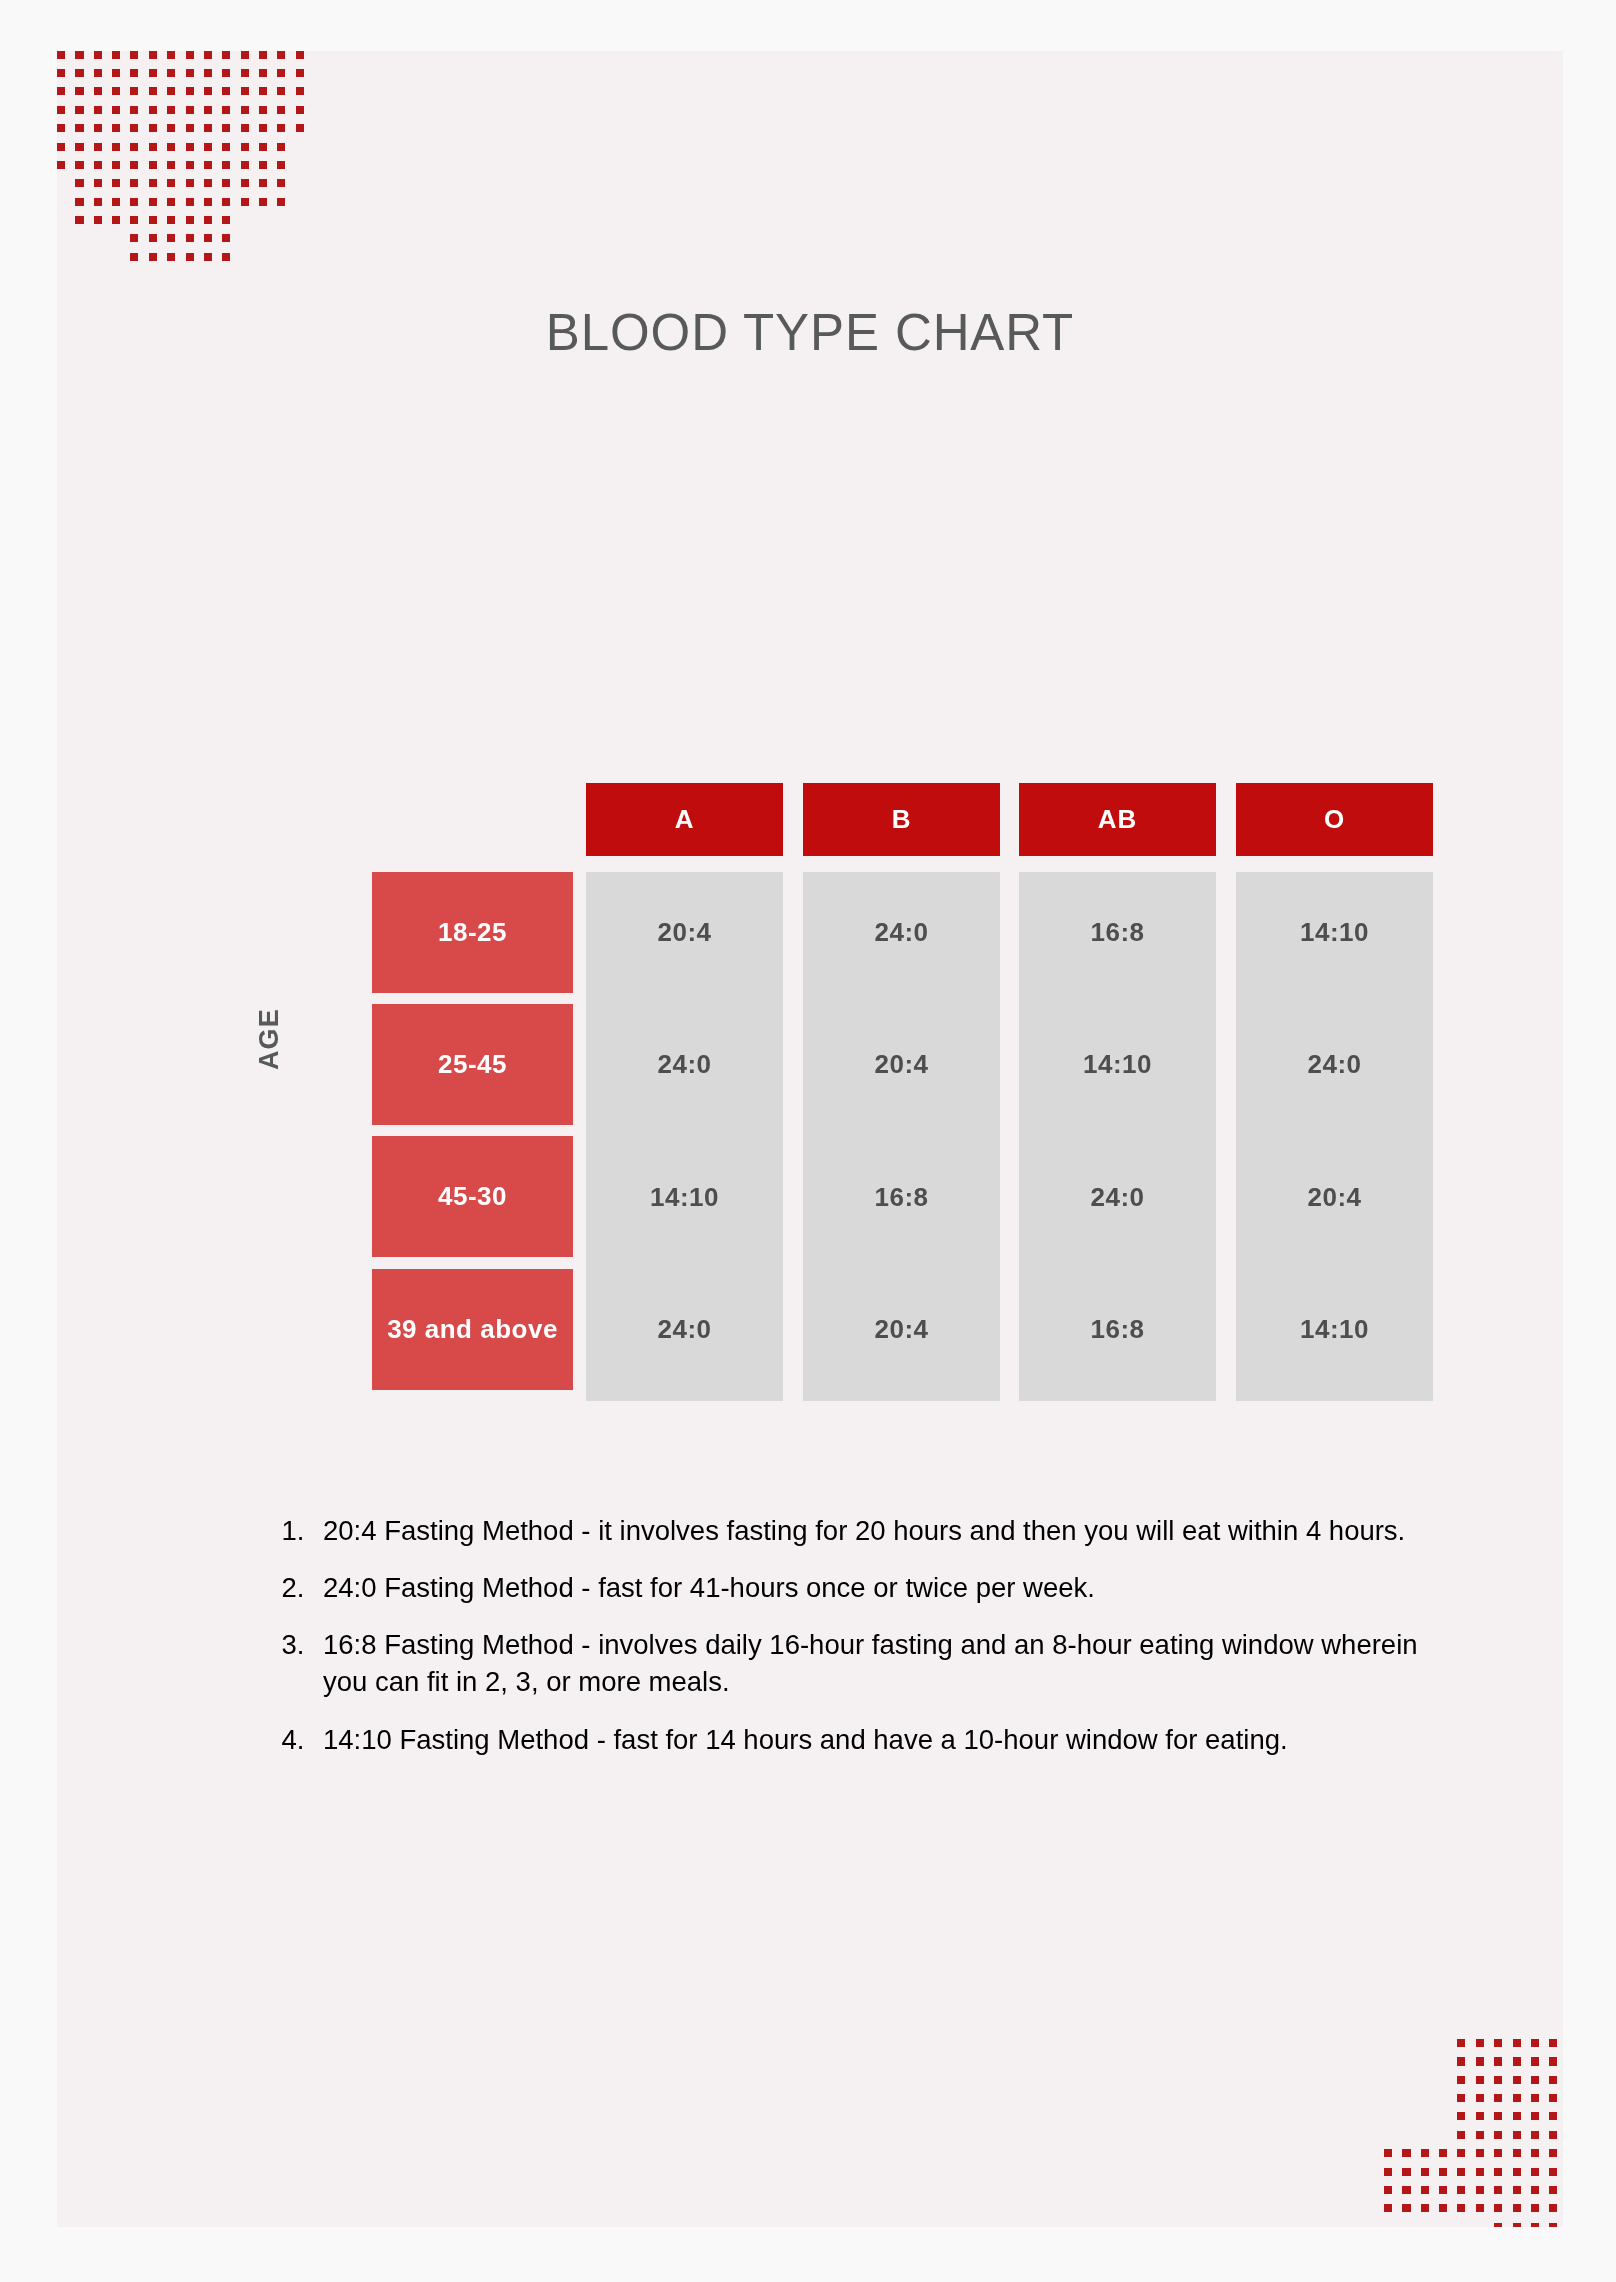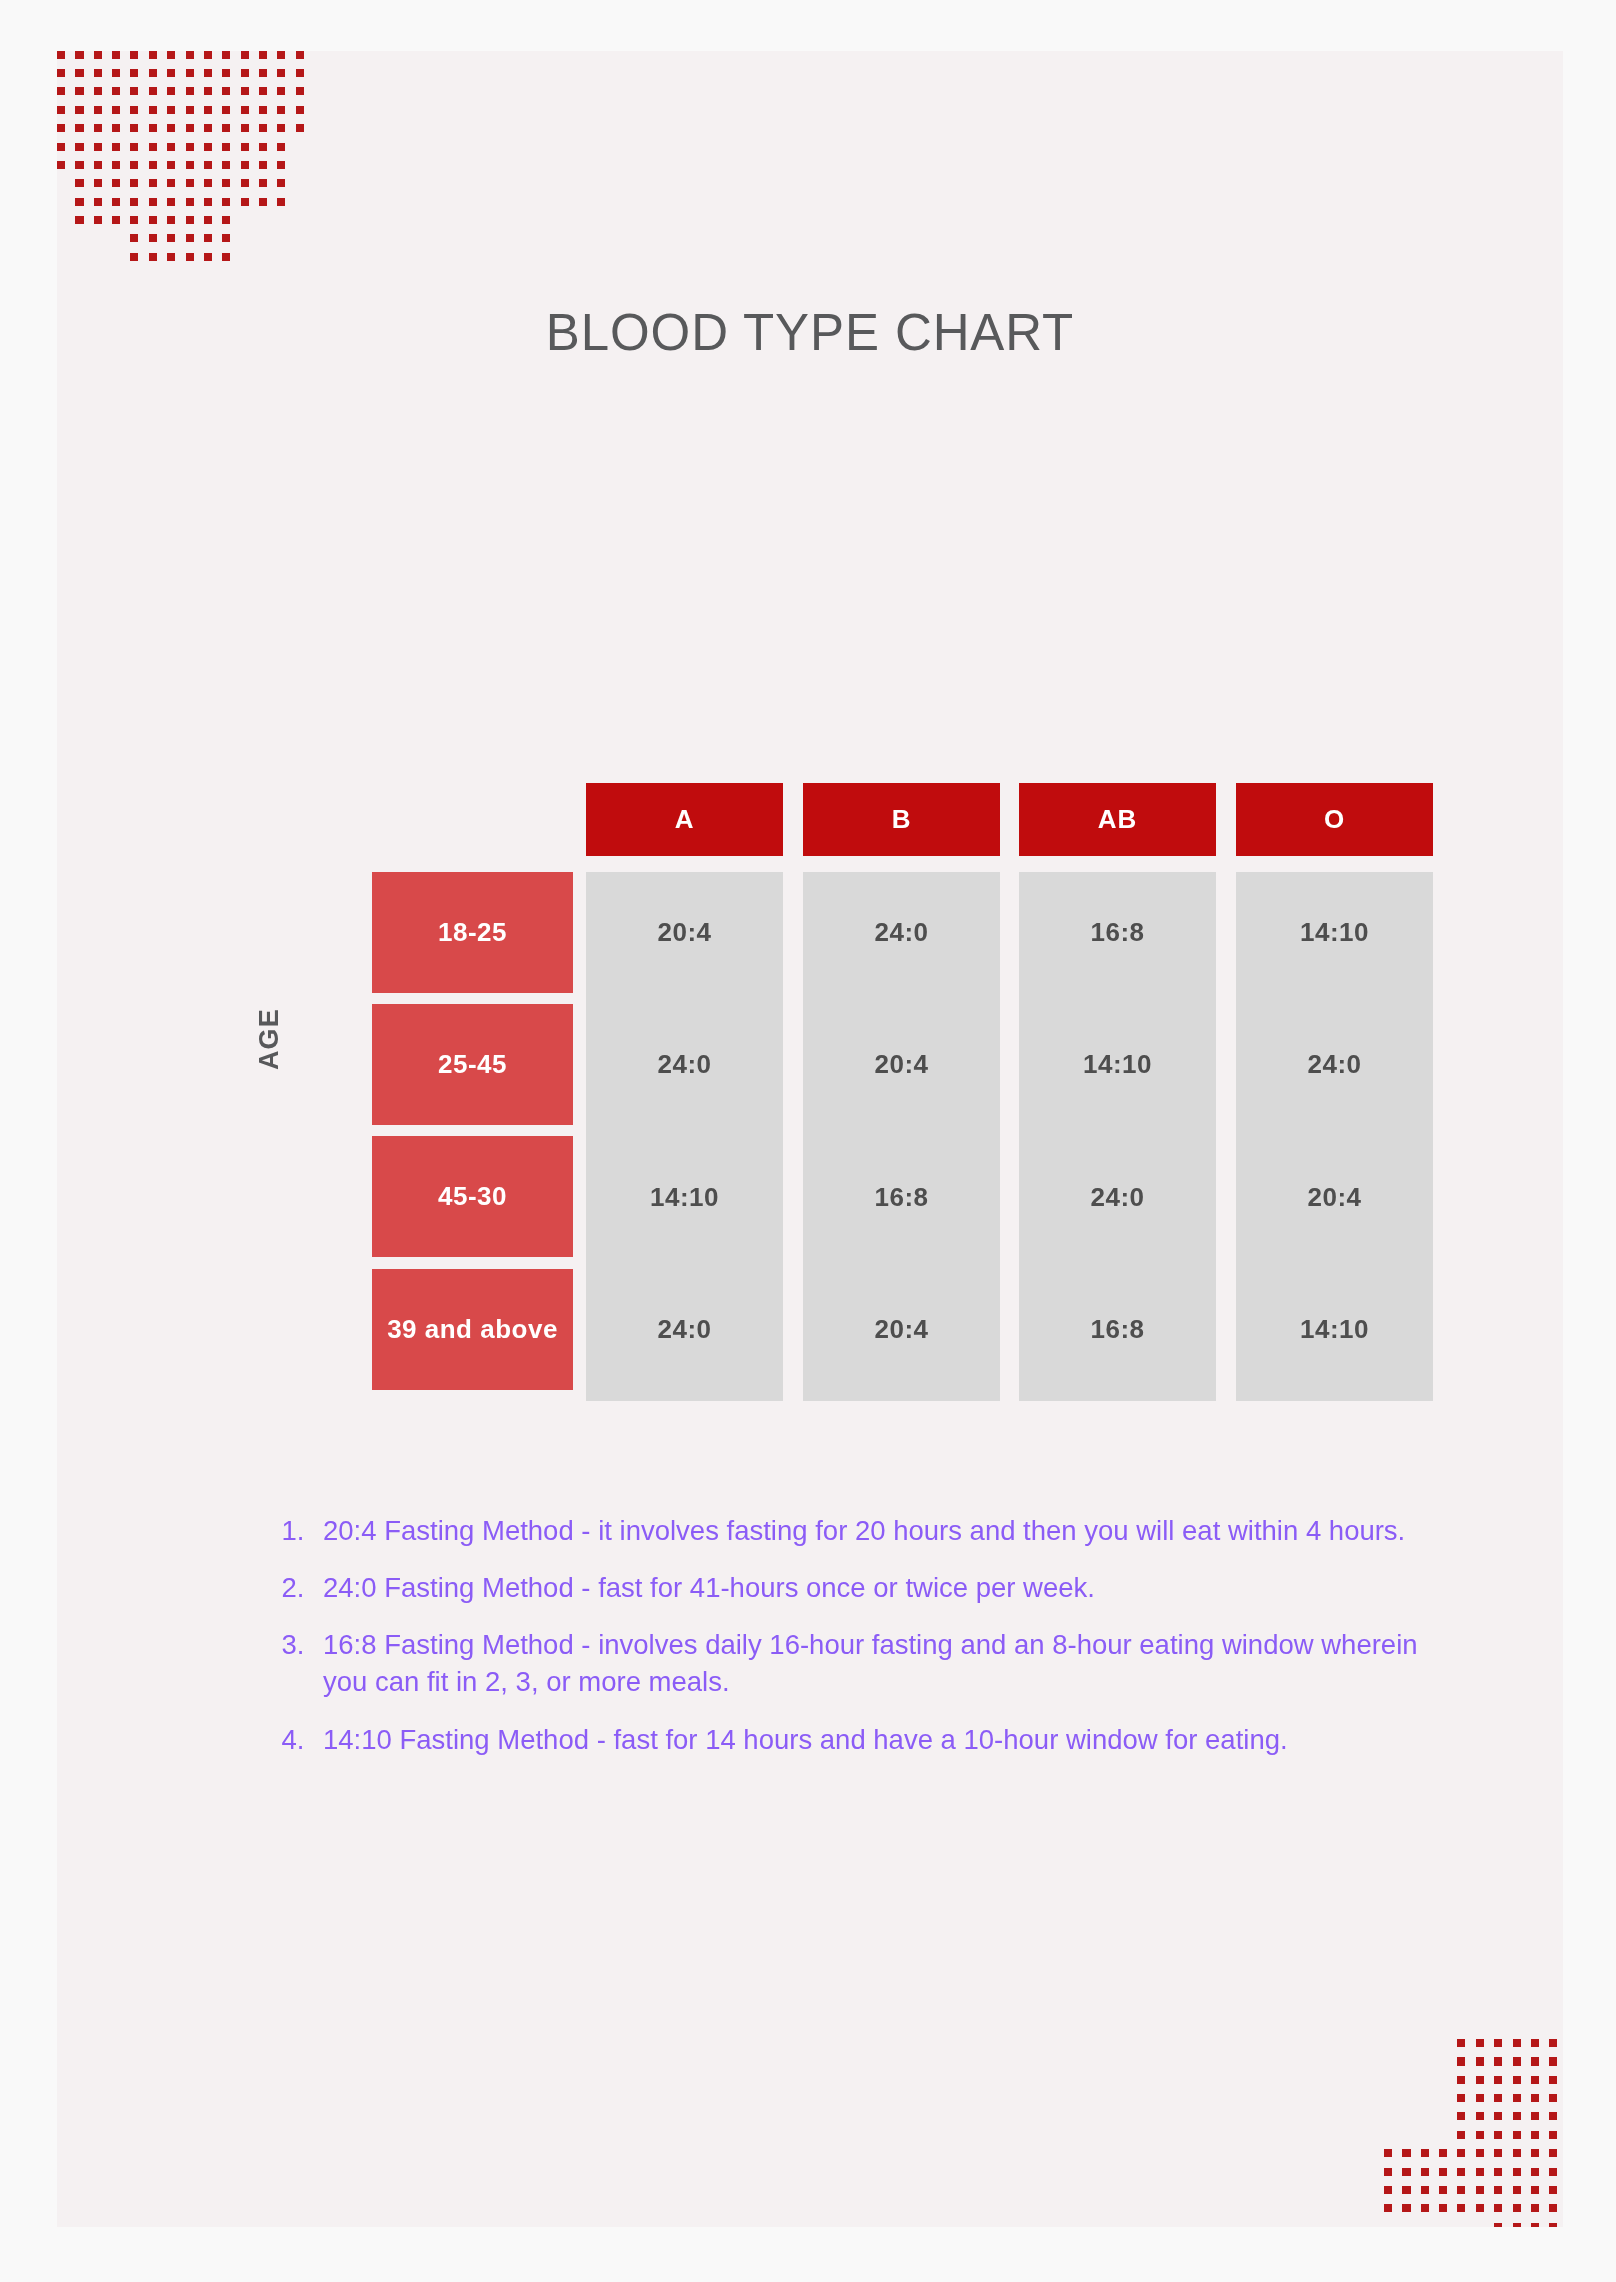--- a/index.html
+++ b/index.html
@@ -167,21 +167,21 @@
     letter-spacing: 0.2px;
   }
   .methods-list {
     margin-top: 33px;
     padding-left: 99px;
     list-style: decimal;
   }
   .methods-list li {
     font-size: 27.5px;
     line-height: 1.35;
-    color: #8b5cf6;
+    color: #000000;
     margin-bottom: 20px;
     padding-left: 11px;
   }
   .methods-list li:last-child { margin-bottom: 0; }
 </style>
 </head>
 <body>
 
 <div class="page-card">
 

